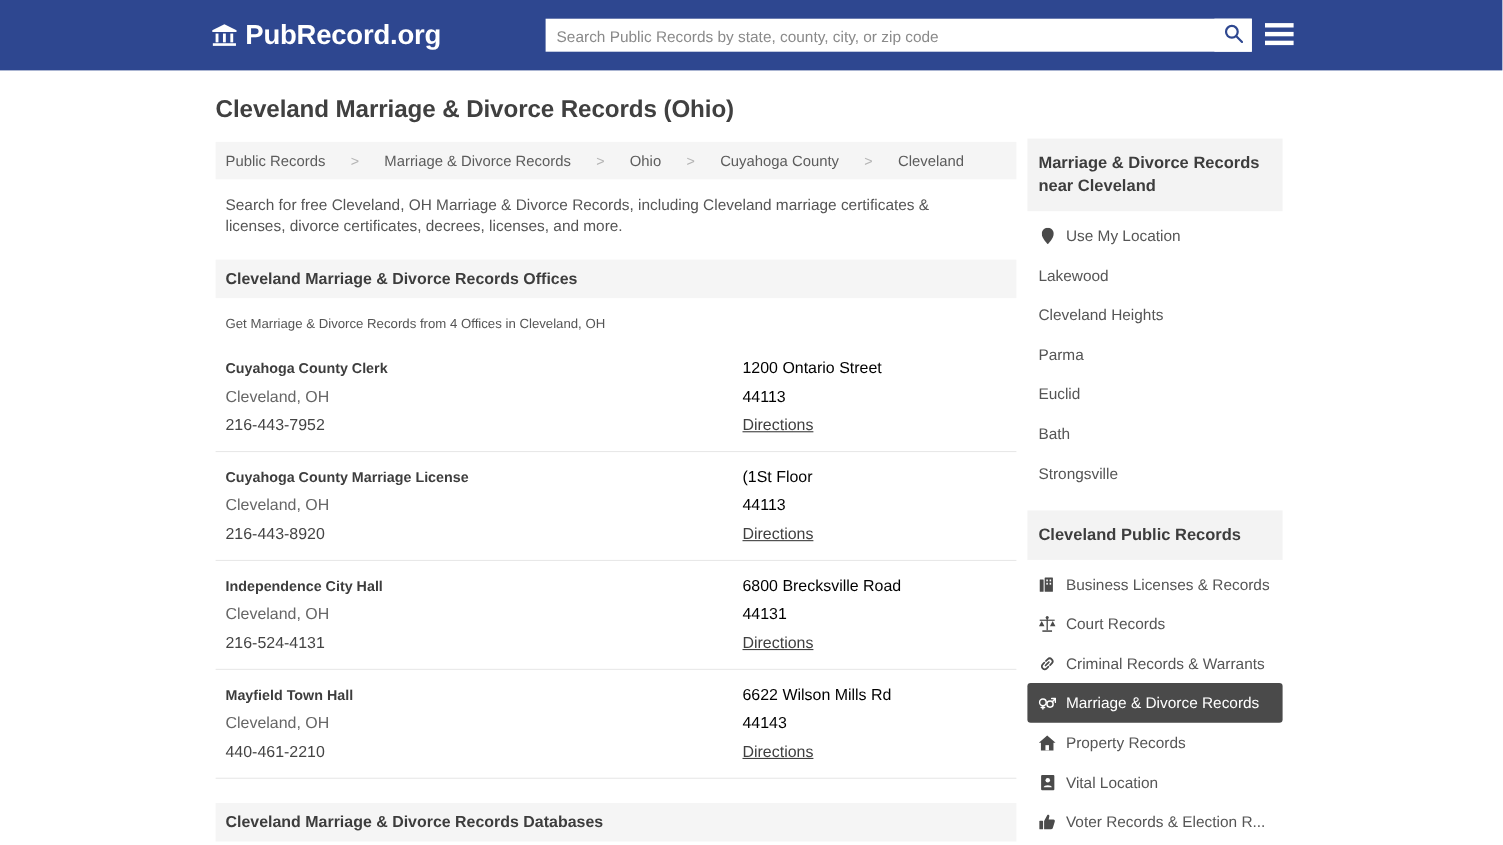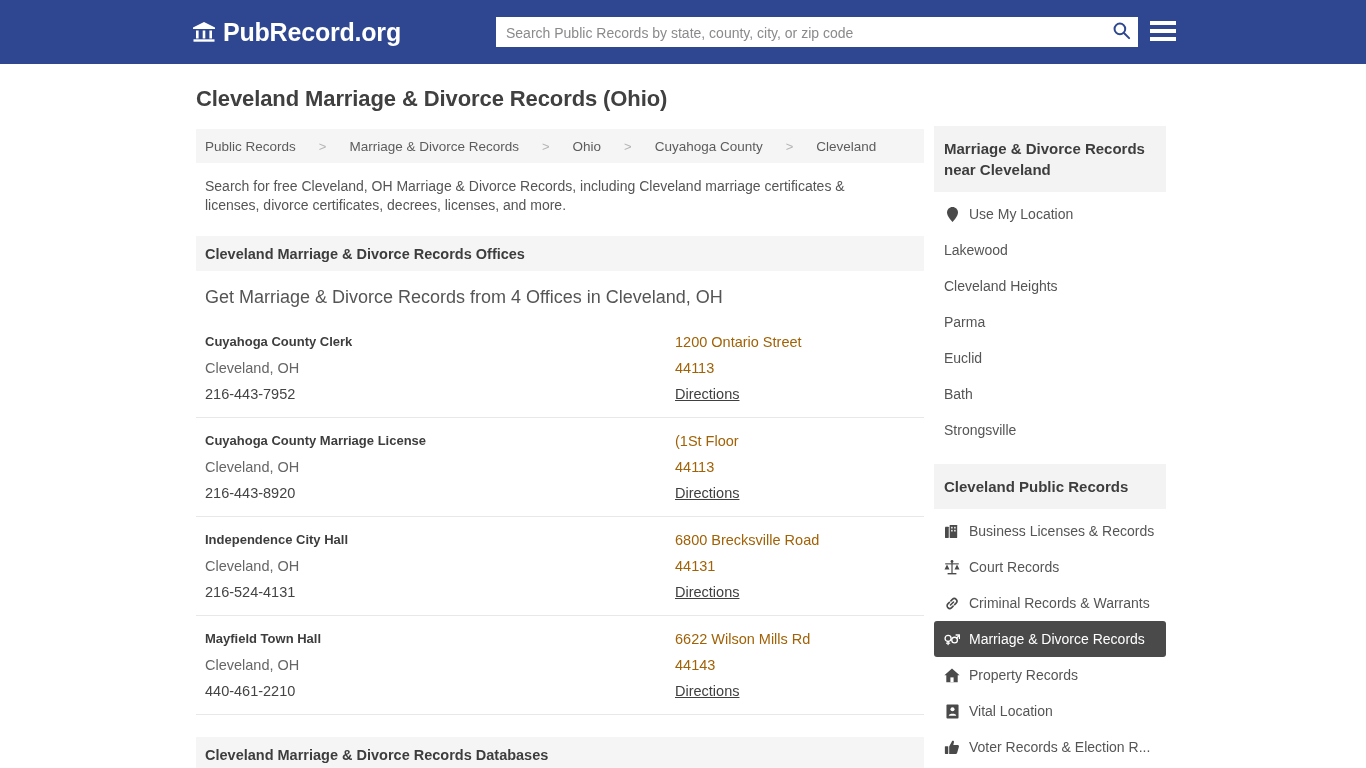--- a/index.html
+++ b/index.html
@@ -97,42 +97,42 @@
   }
   .section-head {
     background: #f5f5f5;
     height: 35px;
     margin-top: 21px;
     display: flex; align-items: center;
     padding: 0 9px;
     font-size: 14.5px; font-weight: bold; color: #3d3d3d;
   }
   .section-sub {
-    font-size: 18px; color: #555555;
+    font-size: 12px; color: #555555;
     padding: 16px 9px 0 9px;
   }
   .office-list { margin-top: 11px; }
   .office-row {
     display: flex;
     border-bottom: 1px solid #e8e8e8;
     padding: 10px 9px 10px 9px;
     min-height: 73px;
   }
   .office-row.last { border-bottom: 1px solid #e8e8e8; }
   .office-left { width: 470px; align-self: center; }
   .office-right { flex: 1 1 auto; }
   .office-name {
     font-size: 13px; font-weight: bold; color: #3d3d3d;
     line-height: 26px;
   }
   .office-city, .office-phone {
     font-size: 14.5px; color: #666666; line-height: 26px;
   }
   .office-phone { color: #444444; }
-  .addr-line { font-size: 14.5px; color: #a16207; line-height: 26px; }
+  .addr-line { font-size: 14.5px; color: #000000; line-height: 26px; }
   .directions {
     font-size: 14.5px; color: #404040; line-height: 26px;
     text-decoration: underline; cursor: pointer; display: inline-block;
   }
   .section-head.db { margin-top: 22px; }
 
   
   .side-head {
     background: #f3f3f3;
     padding: 12px 10px;

